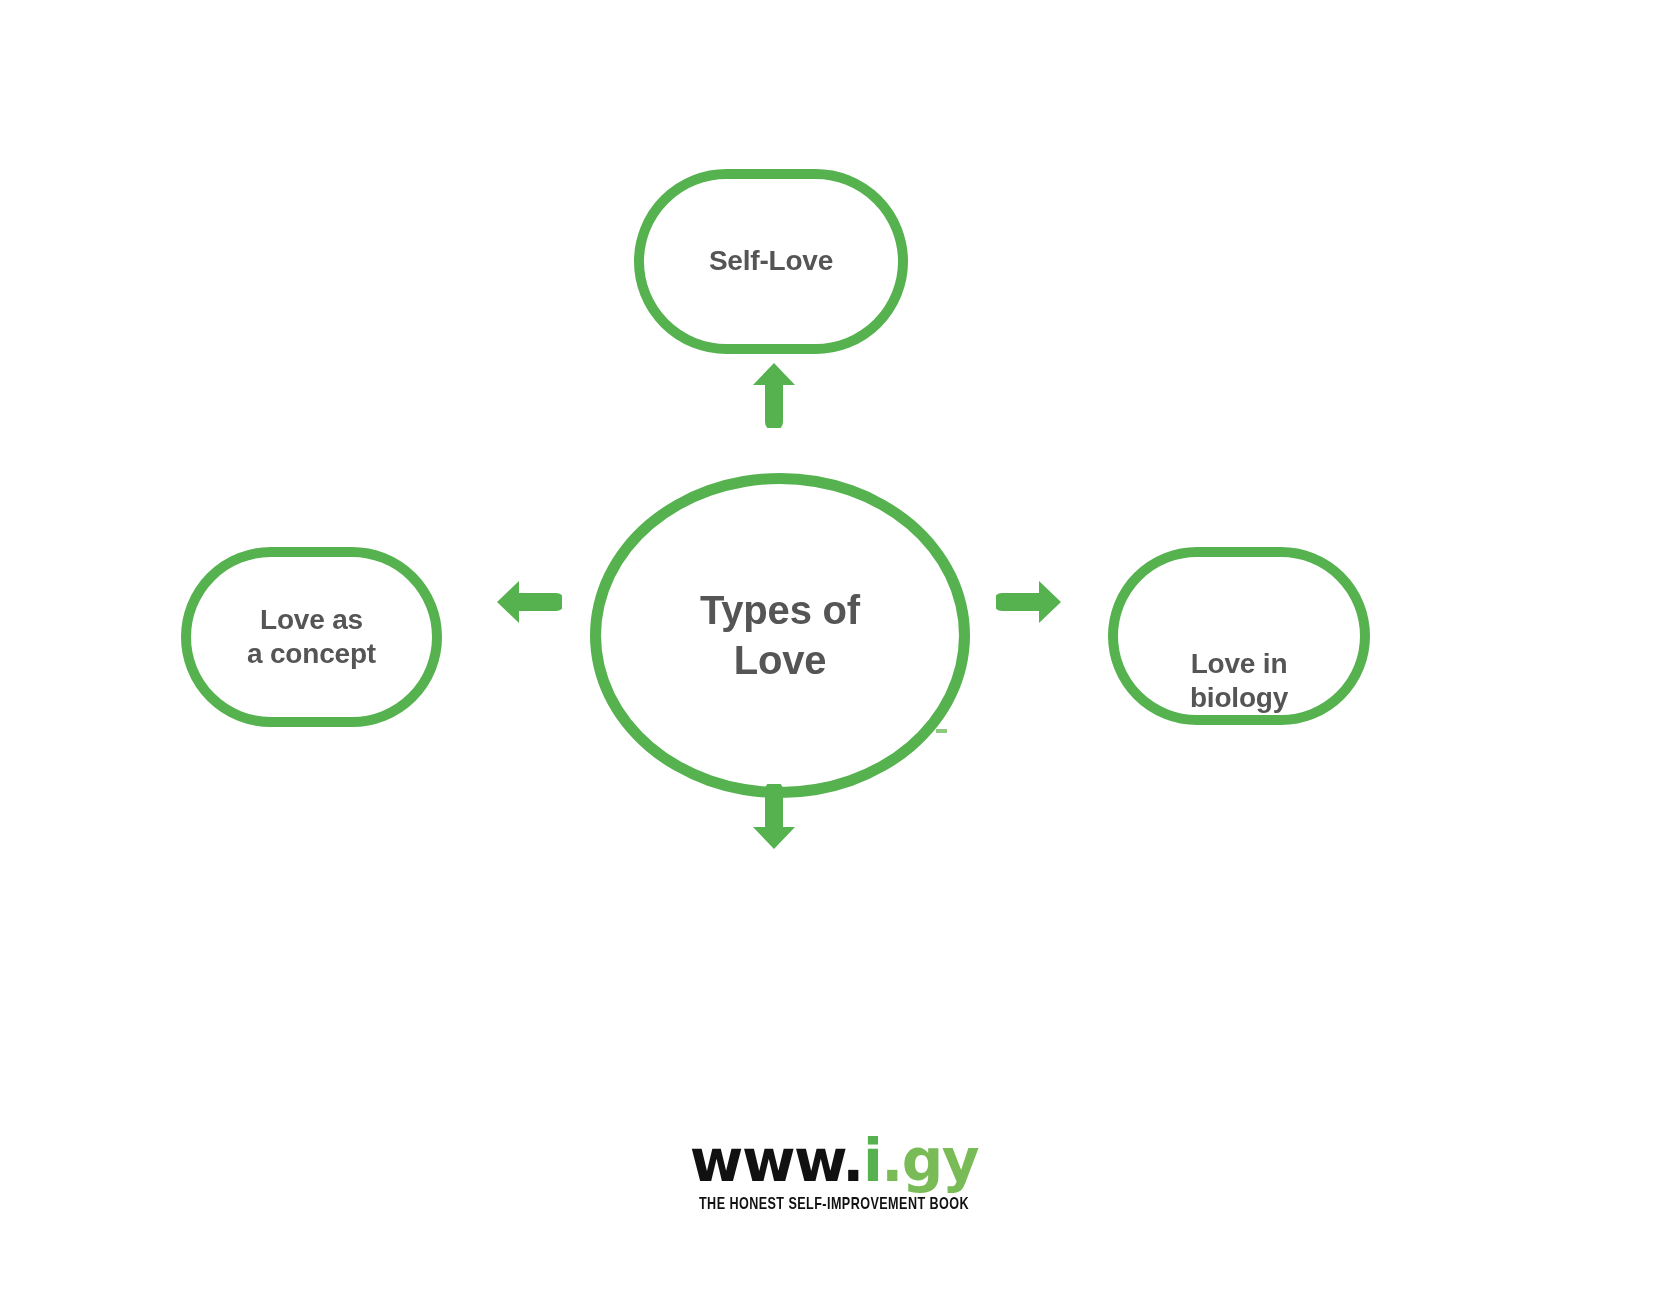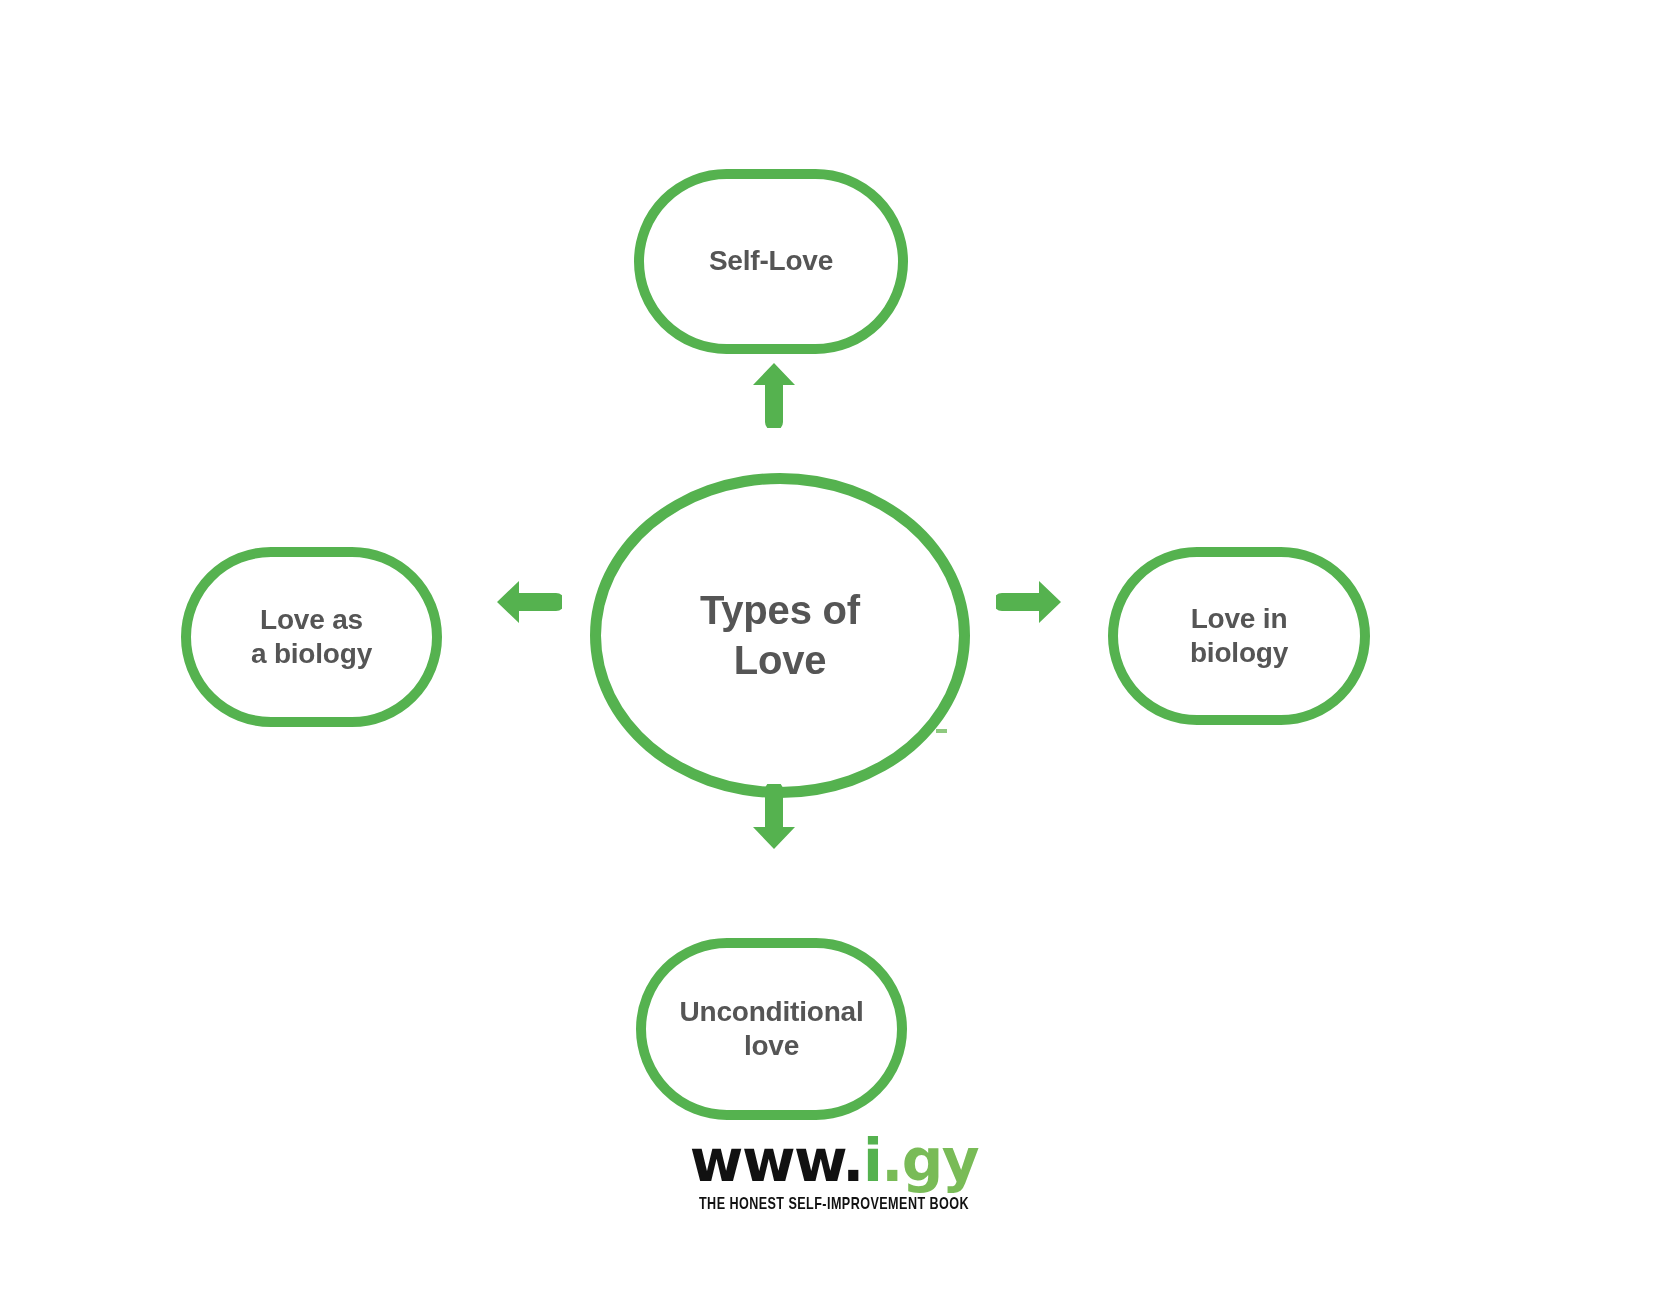--- a/index.html
+++ b/index.html
@@ -65,20 +65,21 @@
     border-radius: 95px;
   }
   #node-right {
     left: 1108px;
     top: 511px;
     width: 262px;
     height: 178px;
     border-width: 10px;
     border-color: #55b24f;
     border-radius: 92px;
+    align-items: flex-end;
   }
   #node-bottom {
     left: 636px;
     top: 902px;
     width: 271px;
     height: 182px;
     border-width: 10px;
     border-color: #55b24f;
     border-radius: 93px;
   }
@@ -153,37 +154,33 @@
 <body>
 
 <div id="canvas">
 
   <div class="node" id="node-top">
     <span class="node-label">Self-Love</span>
   </div>
 
   <div class="node" id="node-left">
     <span class="node-label">Love as
-a biology</span>
+a concept</span>
   </div>
 
   <div class="node" id="node-center">
     <span class="node-label">Types of
 Love</span>
   </div>
 
   <div class="node" id="node-right">
     <span class="node-label">Love in
 biology</span>
   </div>
 
-  <div class="node" id="node-bottom">
-    <span class="node-label">Unconditional
-love</span>
-  </div>
 
   <svg class="arrow" id="arrow-up" viewBox="0 0 44 66">
     <path d="M22 1 L43 23 L31 23 L31 60 A5 5 0 0 1 13 60 L13 23 L1 23 Z" fill="#55b24f"></path>
   </svg>
 
   <svg class="arrow" id="arrow-down" viewBox="0 0 44 66">
     <path d="M22 65 L43 43 L31 43 L31 6 A5 5 0 0 0 13 6 L13 43 L1 43 Z" fill="#55b24f"></path>
   </svg>
 
   <svg class="arrow" id="arrow-left" viewBox="0 0 66 44">

